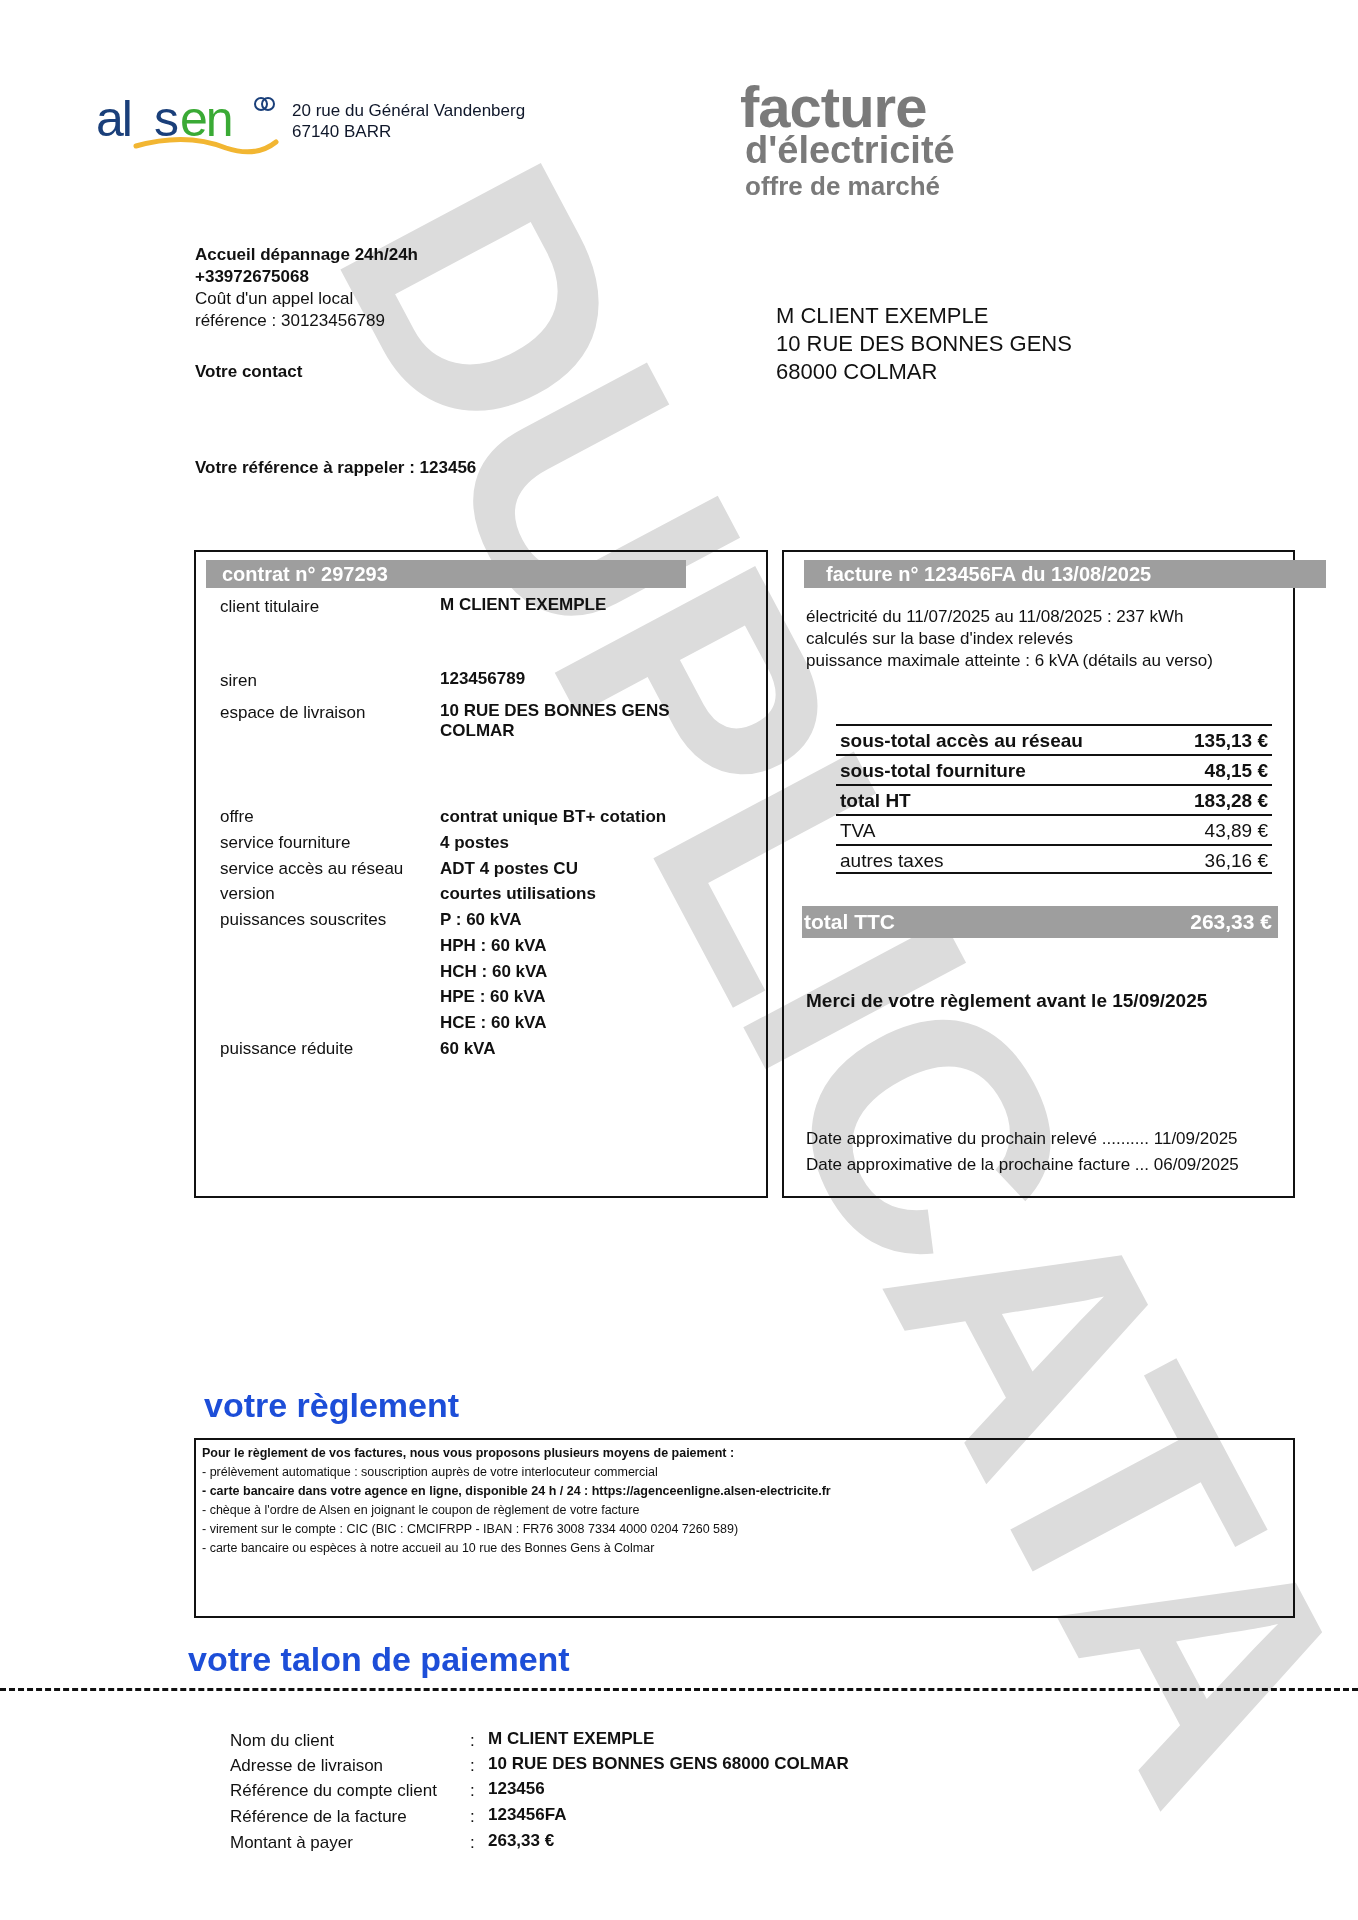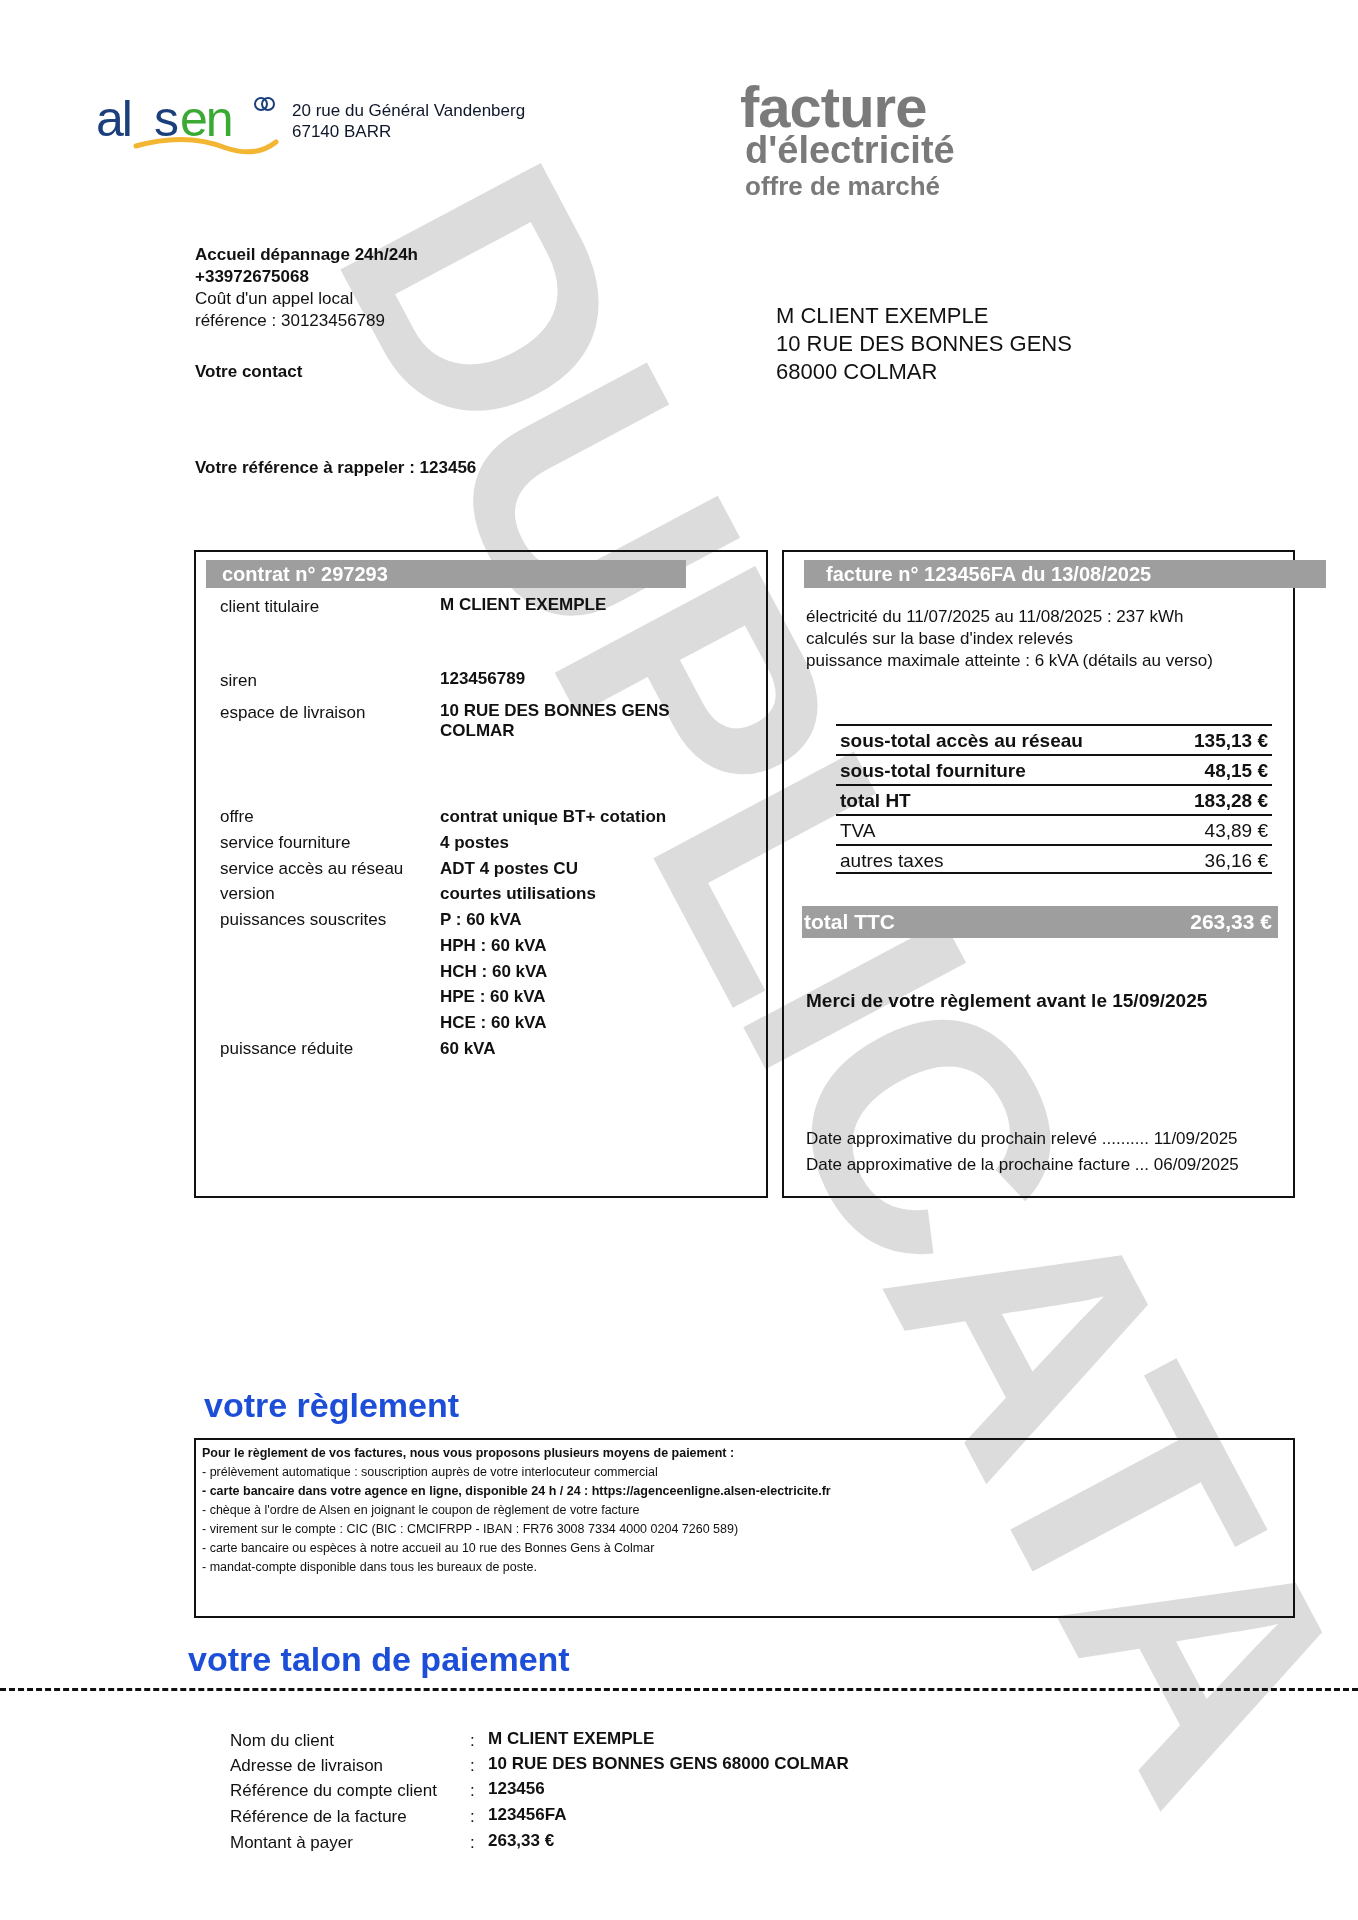--- a/index.html
+++ b/index.html
@@ -175,21 +175,20 @@
 
   <div class="abs section-title reg-title">votre règlement</div>
   <div class="abs box box-reg">
     <div class="reg-text">
       <div class="bold">Pour le règlement de vos factures, nous vous proposons plusieurs moyens de paiement :</div>
       <div>- prélèvement automatique : souscription auprès de votre interlocuteur commercial</div>
       <div class="bold">- carte bancaire dans votre agence en ligne, disponible 24 h / 24 : https://agenceenligne.alsen-electricite.fr</div>
       <div>- chèque à l'ordre de Alsen en joignant le coupon de règlement de votre facture</div>
       <div>- virement sur le compte : CIC (BIC : CMCIFRPP - IBAN : FR76 3008 7334 4000 0204 7260 589)</div>
       <div>- carte bancaire ou espèces à notre accueil au 10 rue des Bonnes Gens à Colmar</div>
-      <div>- mandat-compte disponible dans tous les bureaux de poste.</div>
     </div>
   </div>
 
   <div class="abs section-title talon-title">votre talon de paiement</div>
   <div class="abs cut-line"></div>
 
   <div class="abs talon">
     <div class="tl" style="top:0">Nom du client</div>
     <div class="tc" style="top:0">:</div>
     <div class="tv" style="top:-2px">M CLIENT EXEMPLE</div>

